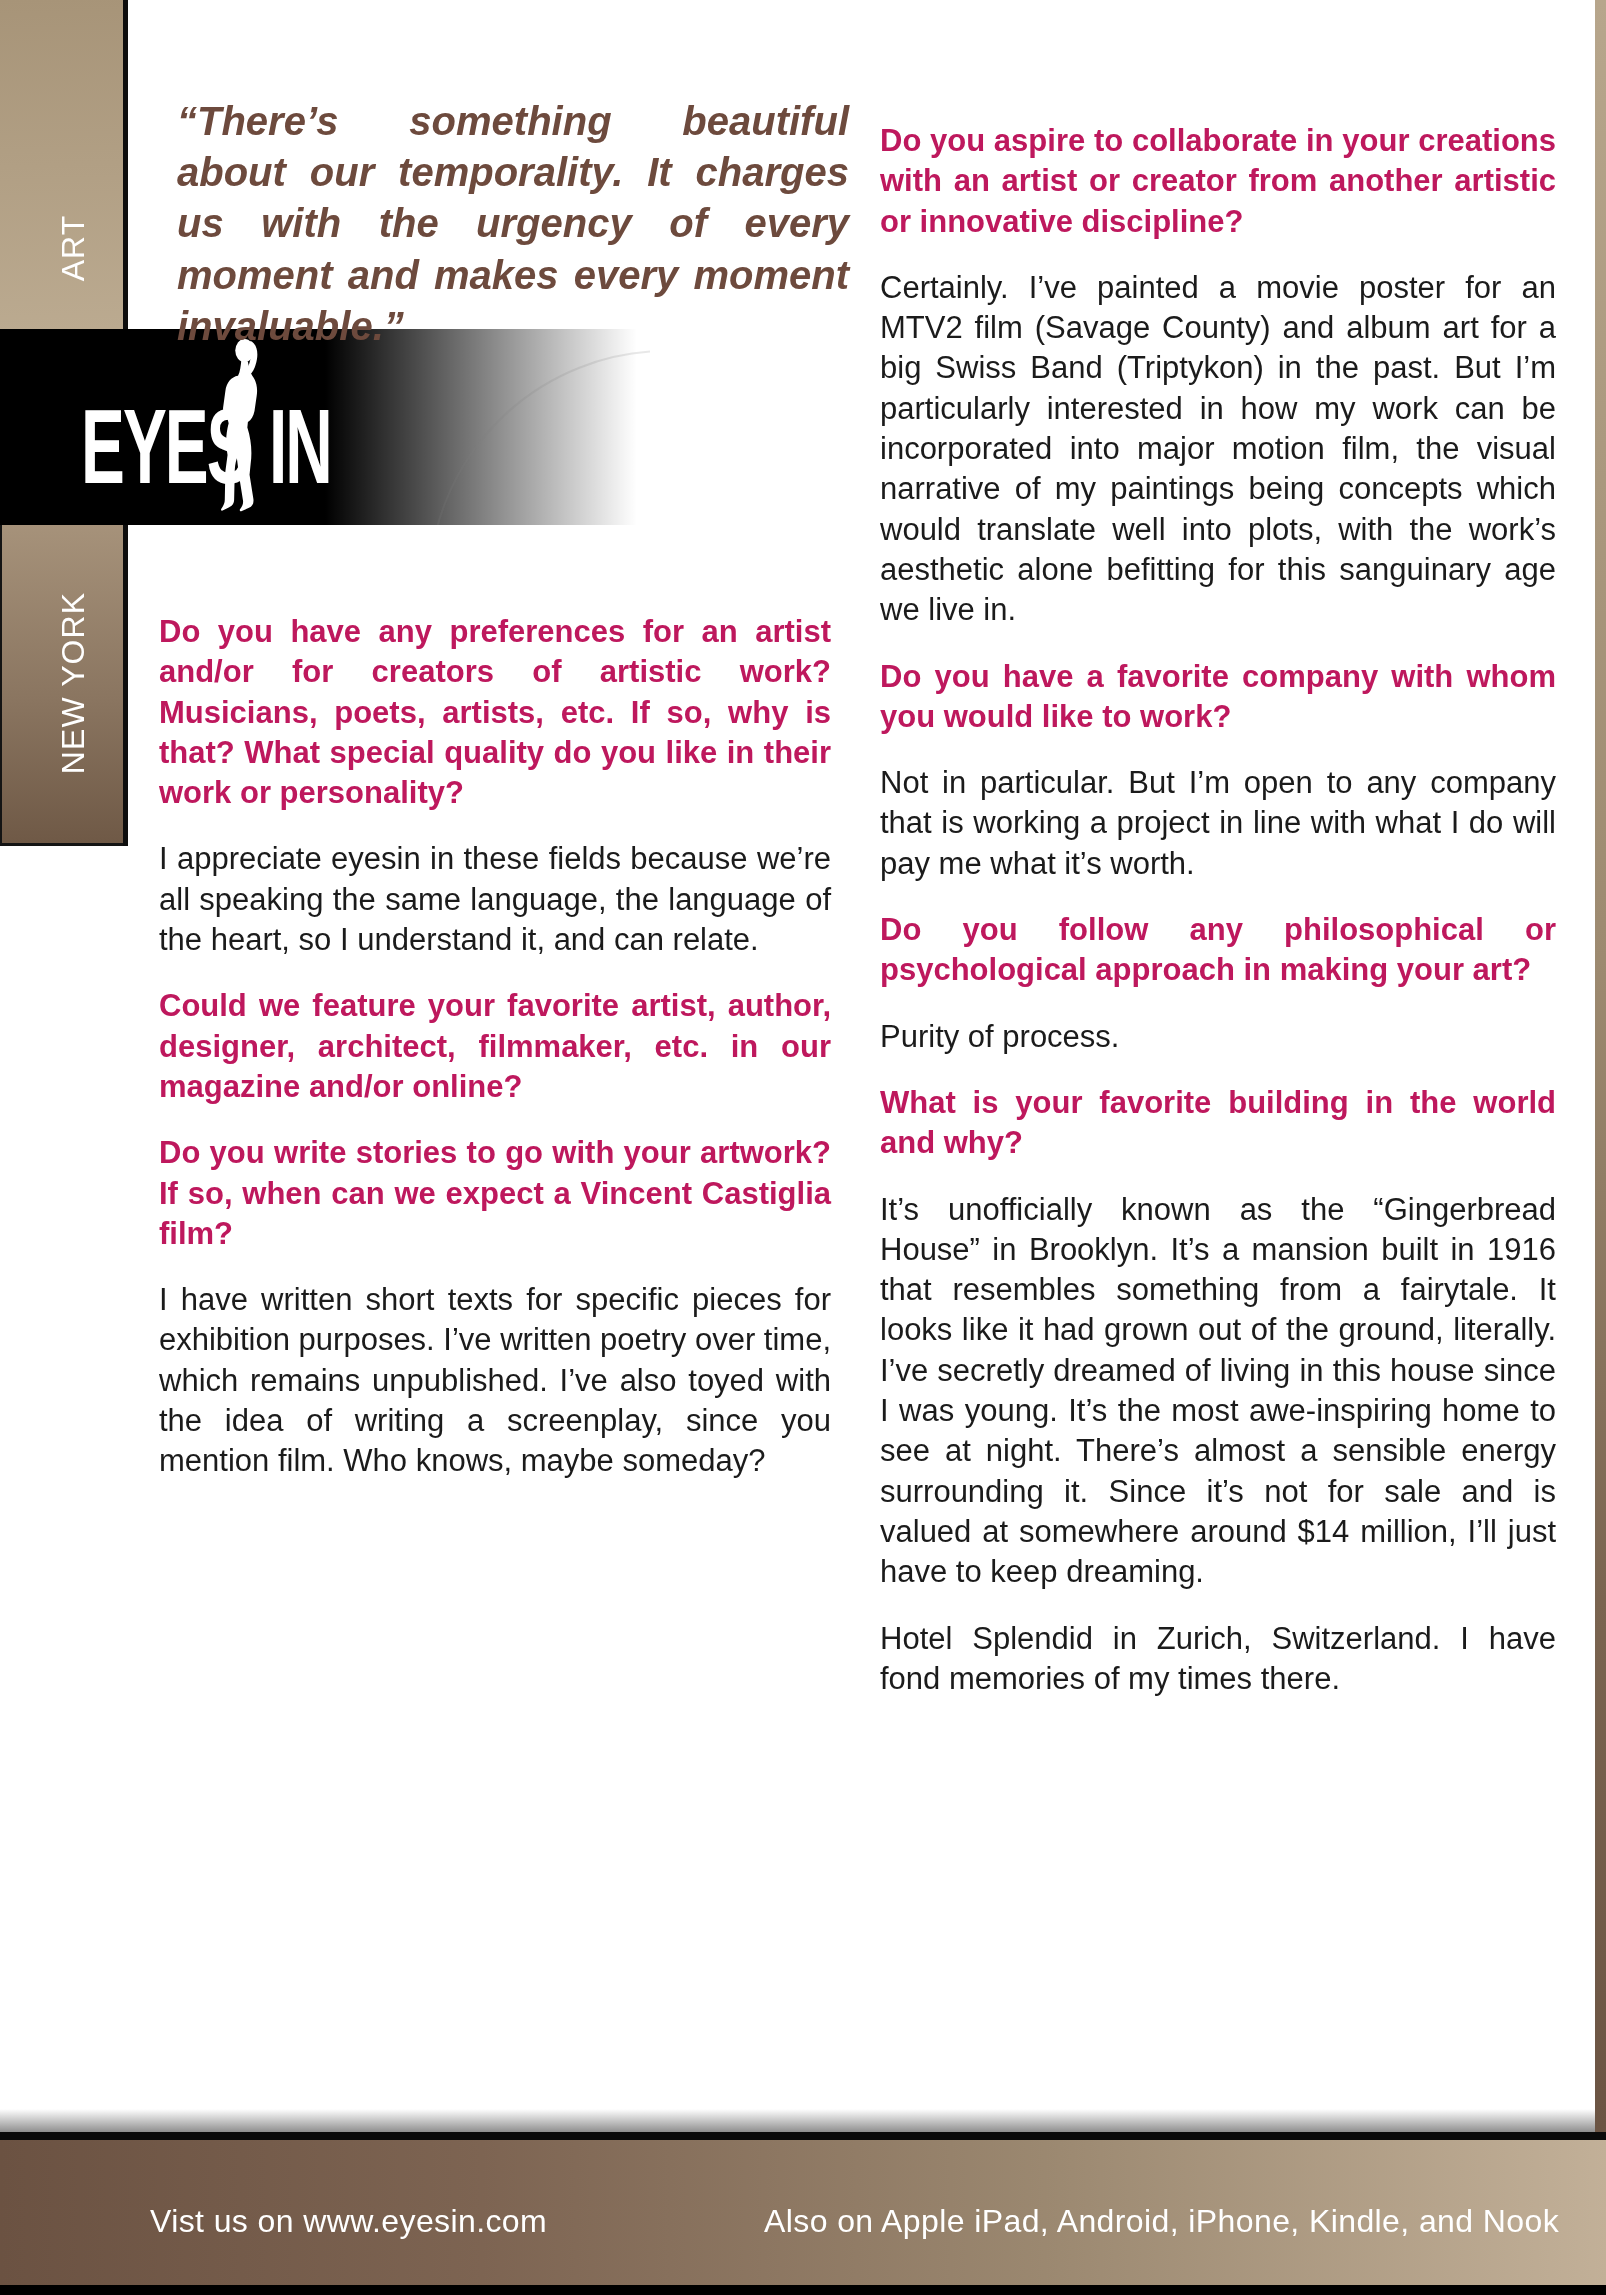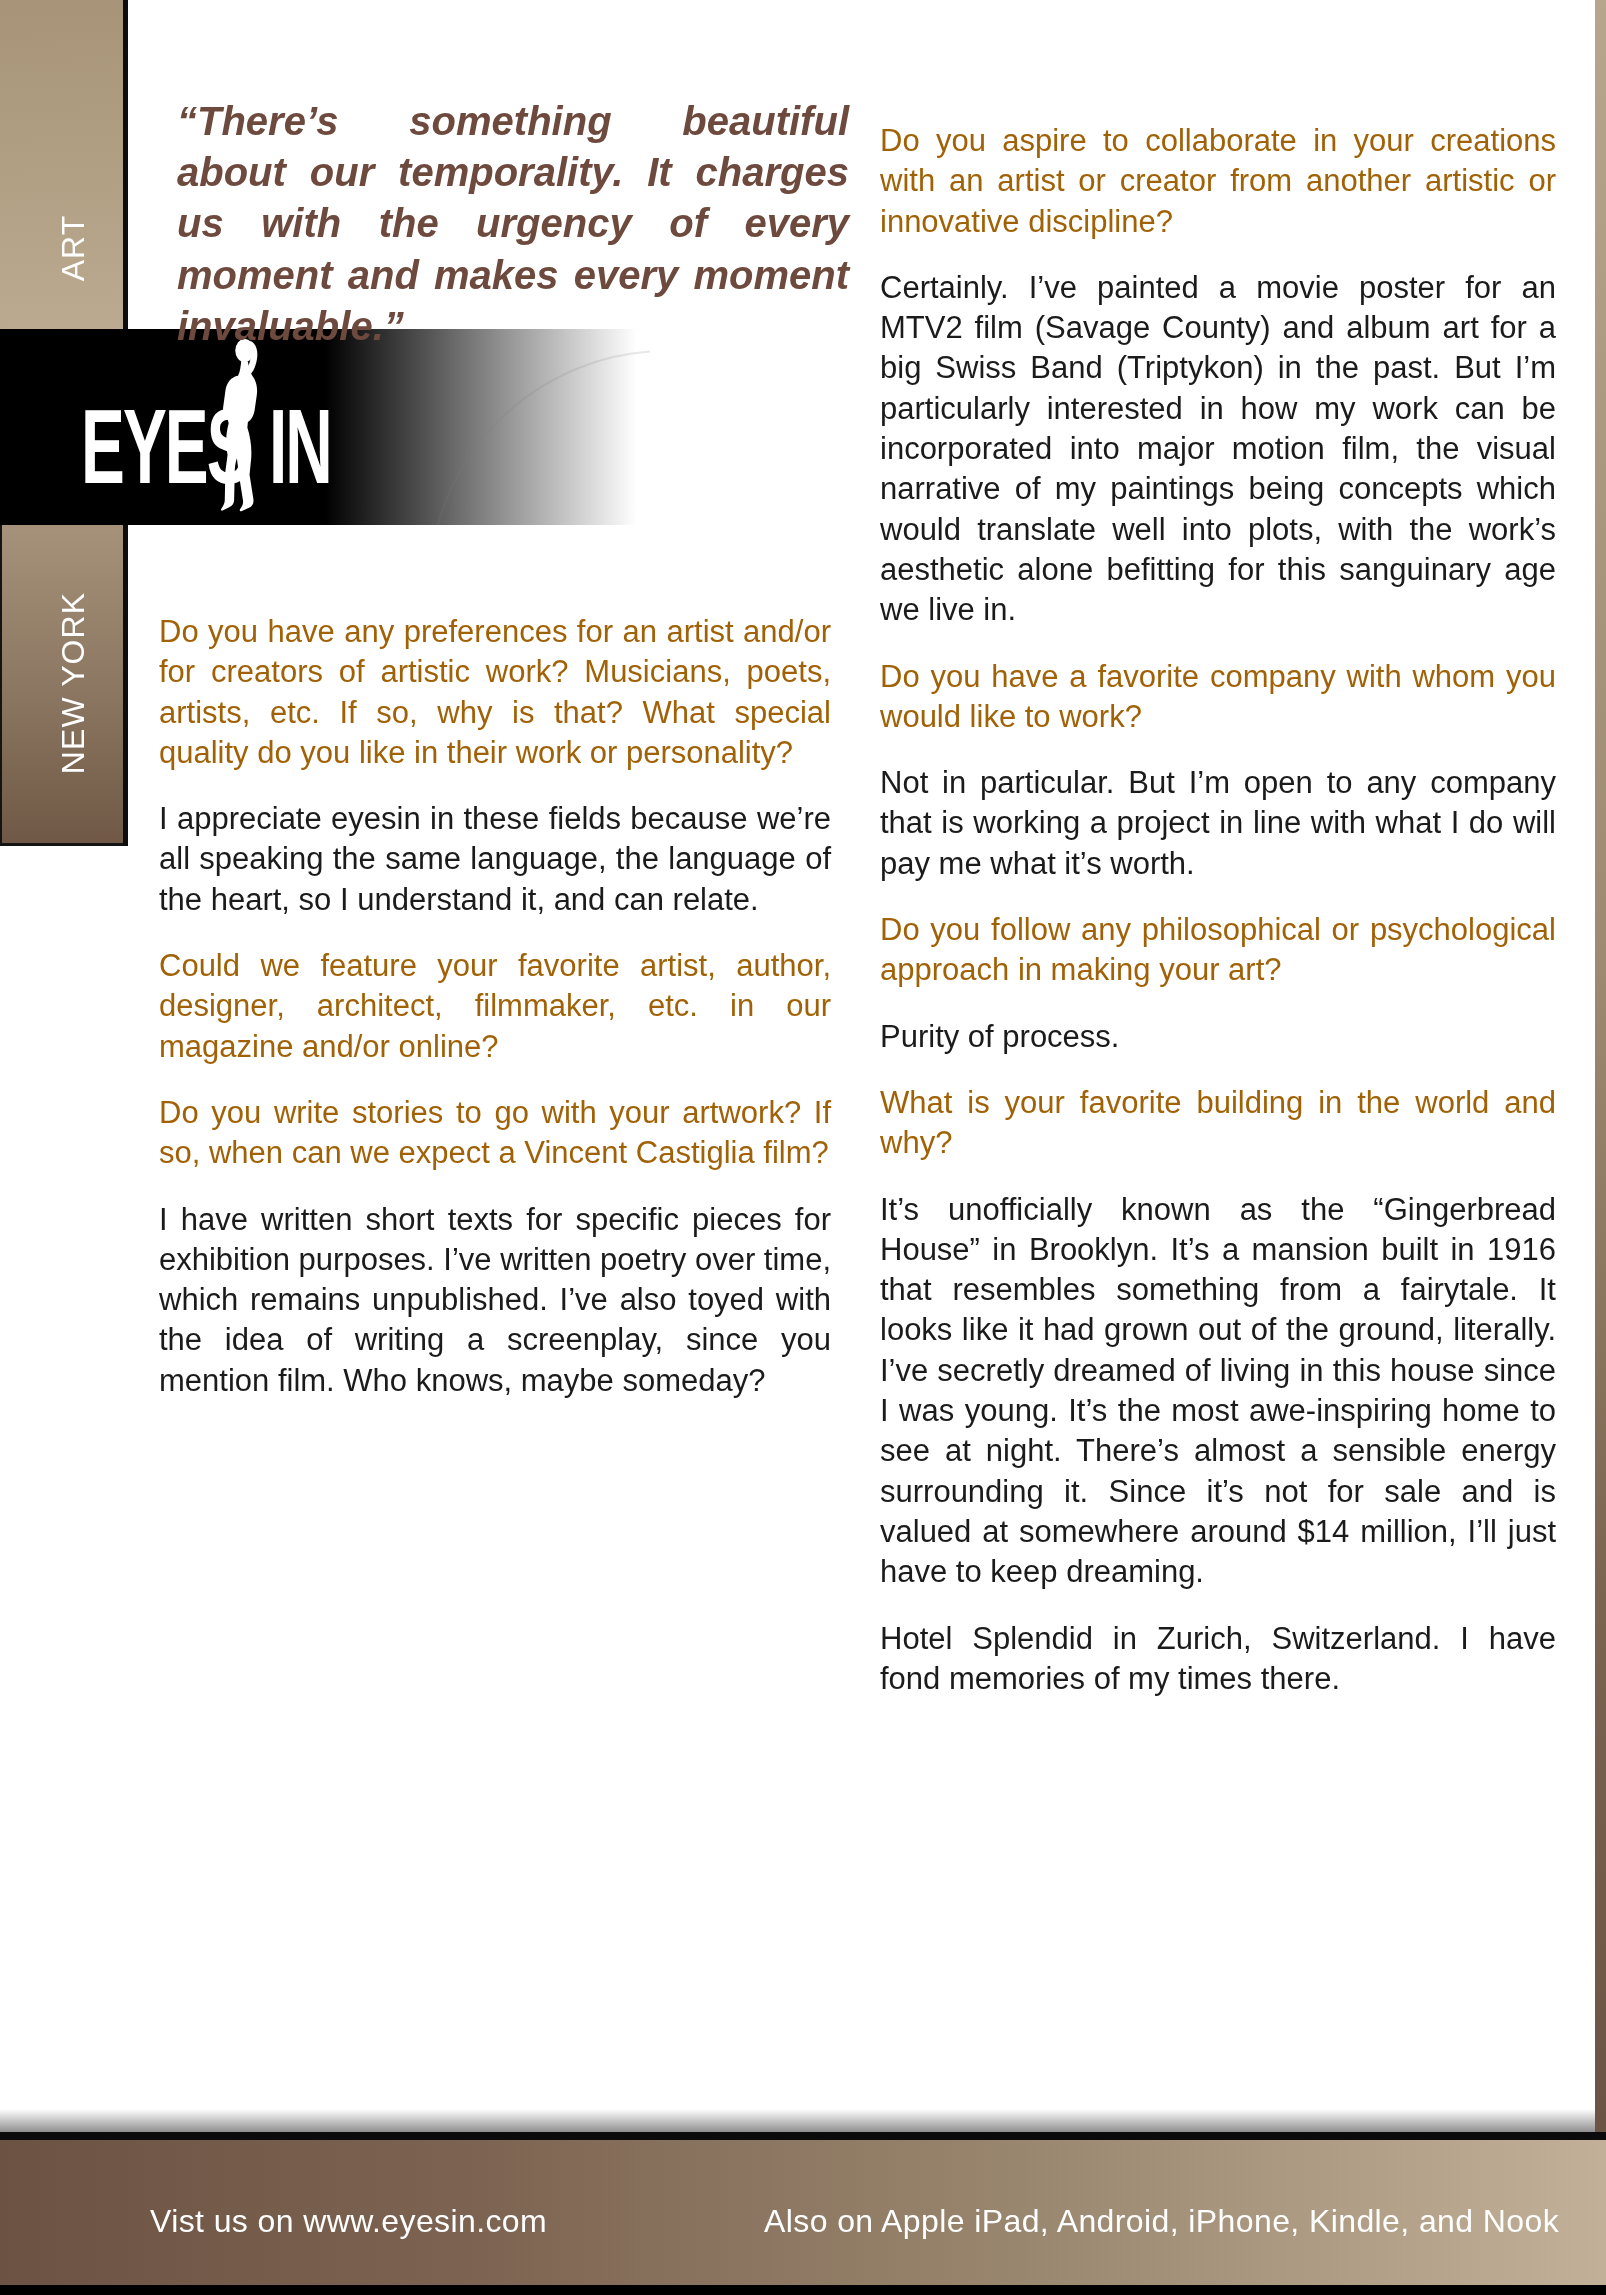--- a/index.html
+++ b/index.html
@@ -47,21 +47,21 @@
   
   .pull-quote {
     position:absolute; left:165px; top:96px; width:672px;
     color:#6d4a3d; font-weight:700; font-style:italic;
     font-size:40px; line-height:1.28; text-align:justify;margin-left:12px;
   }
   .col { position:absolute; text-align:justify; font-size:31px; line-height:1.3; color:#1b1b1b; }
   .col-left  { left:159px;  top:612px; width:672px; }
   .col-right { left:880px; top:121px; width:676px; }
   .col p { margin:0 0 26px 0; }
-  .col p.q { color:#a16207; font-weight:400; }
+  .col p.q { color:#be185d; font-weight:700; }
   
   .footer-shadow { position:absolute; left:0; top:2109px; width:1607px; height:23px;
     background:linear-gradient(180deg,#ffffff 0%,#8f8f8f 100%); }
   .footer-line { position:absolute; left:0; top:2132px; width:1607px; height:8.4px; background:#0b0b0b; }
   .footer-bar {
     position:absolute; left:0; top:2140px; width:1607px; height:145px;
     background:linear-gradient(90deg,#6b5242 0%,#7d6452 30%,#9b8870 65%,#c2b098 100%);
   }
   .footer-text { position:absolute; color:#ffffff; font-size:32px; font-weight:500; letter-spacing:0.4px; top:63px; white-space:nowrap; }
   .footer-left-text  { left:119px;margin-left:31px; }

